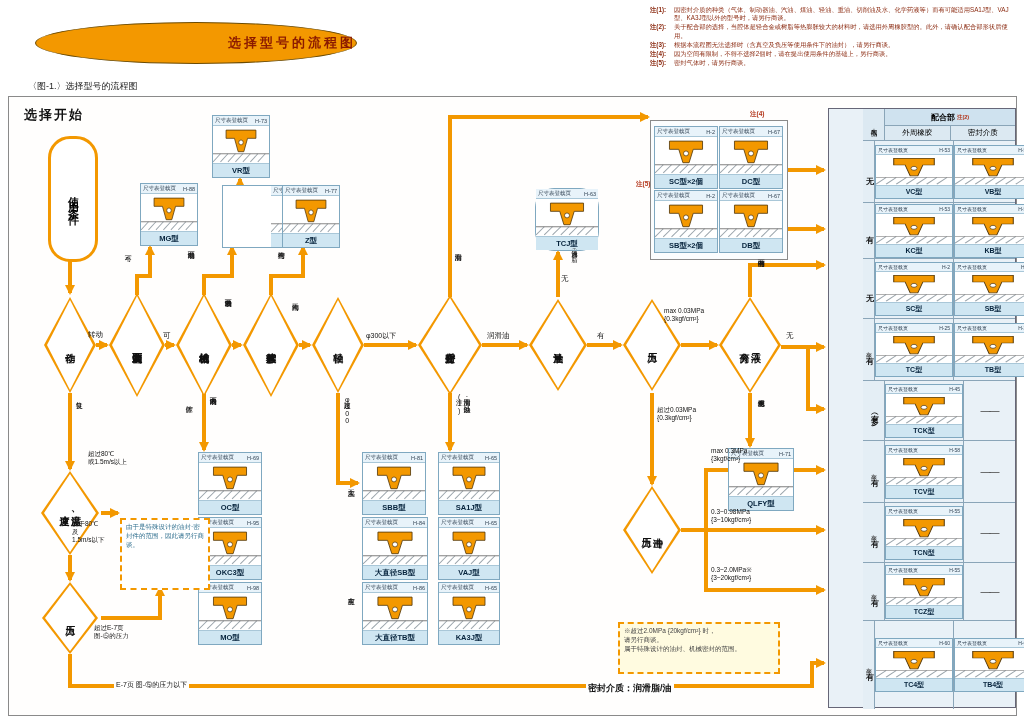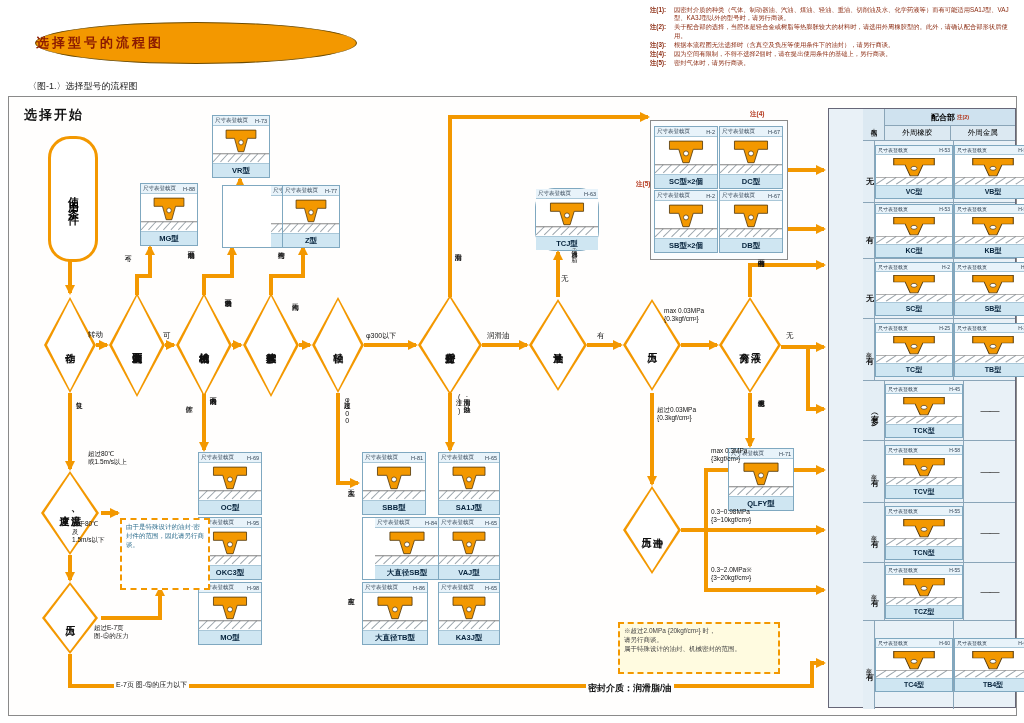--- a/index.html
+++ b/index.html
@@ -1,21 +1,21 @@
 <!DOCTYPE html>
 <html><head>
 <meta charset="utf-8">
 <style>
   html,body{margin:0;padding:0;background:#fff;font-family:"Liberation Sans",sans-serif;}
   .page{position:relative;width:1024px;height:723px;background:#fff;overflow:hidden;}
   .vt{writing-mode:vertical-rl;text-orientation:upright;letter-spacing:1px;}
 
   
   .title-ellipse{position:absolute;left:35px;top:22px;width:320px;height:40px;background:#F39800;
-    border:1.5px solid #6b4a00;border-radius:50%;display:flex;align-items:center;justify-content:flex-start;z-index:5;}
+    border:1.5px solid #6b4a00;border-radius:50%;display:flex;align-items:center;justify-content:flex-end;z-index:5;}
   .title-ellipse span{font-size:13px;font-weight:bold;color:#8b1a00;letter-spacing:3px;}
   .caption{position:absolute;left:28px;top:80px;font-size:9px;color:#222;z-index:5;}
   .notes{position:absolute;left:650px;top:6px;width:366px;font-size:6.3px;line-height:1.3;color:#8b2a10;z-index:5;}
   .note-line{display:flex;margin-bottom:1px;}
   .note-tag{flex:0 0 24px;font-weight:bold;}
   .note-txt{flex:1;}
 
   
   .board{position:absolute;left:8px;top:96px;width:1007px;height:618px;border:1px solid #8a8a8a;background:#fffefd;z-index:1;}
   .start-label{position:absolute;left:24px;top:106px;font-size:13px;font-weight:bold;color:#111;z-index:4;letter-spacing:2px;}
@@ -512,21 +512,21 @@
               <line x1="32" y1="35" x2="40" y2="27"></line>
               <line x1="40" y1="35" x2="48" y2="27"></line>
               <line x1="48" y1="35" x2="56" y2="27"></line>
             </g>
             <line x1="0" y1="27" x2="60" y2="27" stroke="#666" stroke-width="0.8"></line>
             <path d="M14,4 L46,4 L46,12 L37,12 L33,25 L27,25 L23,12 L14,12 Z" fill="#F39800" stroke="#53380b" stroke-width="0.8"></path>
             <circle cx="30" cy="16" r="2.4" fill="#fff" stroke="#53380b" stroke-width="0.7"></circle>
           </svg></div>
         <div class="card-l">SBB型</div>
       </div>
-      <div class="card" style="left: 362px; top: 517px; width: 64px; padding-left: 12px;">
+      <div class="card" style="left: 362px; top: 517px; width: 64px;">
         <div class="card-h">
           <span>尺寸表登载页</span>
           <span class="pg">H-84</span>
         </div>
         <div class="card-img"><svg viewBox="0 0 60 36" width="100%" height="100%" preserveAspectRatio="none">
             <rect x="0" y="0" width="60" height="36" fill="#ffffff"></rect>
             <g stroke="#9aa4ab" stroke-width="1">
               <line x1="0" y1="35" x2="8" y2="27"></line>
               <line x1="8" y1="35" x2="16" y2="27"></line>
               <line x1="16" y1="35" x2="24" y2="27"></line>
@@ -711,21 +711,21 @@
       <div class="side-h">
         <span class="vt">大气侧</span>
       </div>
       <div class="main-h">
         <div class="h1">
           <span>配合部</span>
             <span class="sup">注(2)</span>
         </div>
         <div class="h2">
           <div class="h2c">外周橡胶</div>
-          <div class="h2c">外周金属</div>
+          <div class="h2c">密封介质</div>
         </div>
       </div>
     </div>
     <div id="tbl-body">
         <div class="trow" style="height: 62px;">
           <div class="tdust">
             <span class="dval vt">无</span>
           </div>
           <div class="tcell">
             <div class="tcard">

